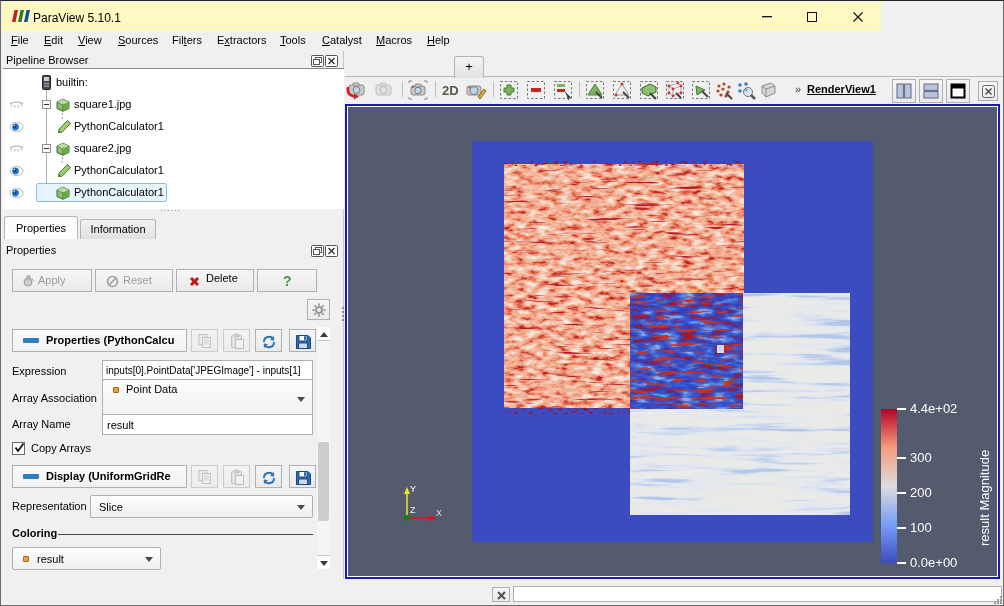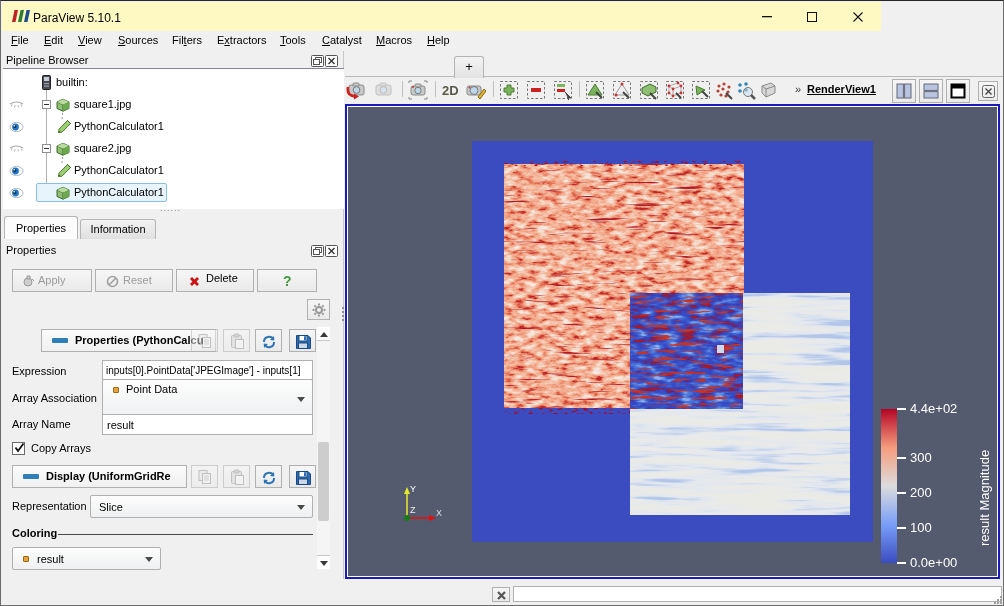--- a/index.html
+++ b/index.html
@@ -215,21 +215,21 @@
 
   <div class="btn" style="left:305px;top:248px;width:23px;height:21px;">
       <svg style="position:absolute;left:3px;top:2px" width="16" height="16" viewBox="0 0 16 16">
         <circle cx="8" cy="8" r="3" fill="none" stroke="#9a9a9a" stroke-width="2"></circle>
         <g stroke="#9a9a9a" stroke-width="2">
           <path d="M8 1.5 L8 3.5 M8 12.5 L8 14.5 M1.5 8 L3.5 8 M12.5 8 L14.5 8 M3.4 3.4 L4.8 4.8 M11.2 11.2 L12.6 12.6 M12.6 3.4 L11.2 4.8 M4.8 11.2 L3.4 12.6"></path>
         </g>
       </svg>
     </div>
 
-  <div class="btn" style="left:10px;top:278px;width:175px;height:23px;background:linear-gradient(#fbfbfb,#f0f0f0);overflow:hidden;white-space:nowrap;margin-left:29px;">
+  <div class="btn" style="left:10px;top:278px;width:175px;height:23px;background:linear-gradient(#fbfbfb,#f0f0f0);overflow:hidden;white-space:nowrap;">
     <span style="position:absolute;left:10px;top:8px;width:16px;height:5px;background:#2f7fb8;border-radius:1px;"></span>
     <span style="position:absolute;left:33px;top:4px;font-weight:bold;">Properties (PythonCalcu</span>
   </div>
   <div class="btn icopy" style="left: 189px; top: 278px; width: 27px; height: 23px; opacity: 0.55;">
       <svg style="position:absolute;left:5px;top:3px" width="17" height="17" viewBox="0 0 17 17">
         <rect x="2" y="1.5" width="8" height="10" fill="#e8e8e8" stroke="#9a9a9a"></rect>
         <rect x="5.5" y="4.5" width="8" height="10" fill="#f2f2f2" stroke="#9a9a9a"></rect>
         <path d="M7 7 L12 7 M7 9 L12 9 M7 11 L12 11" stroke="#b5b5b5"></path>
       </svg>
     </div>

